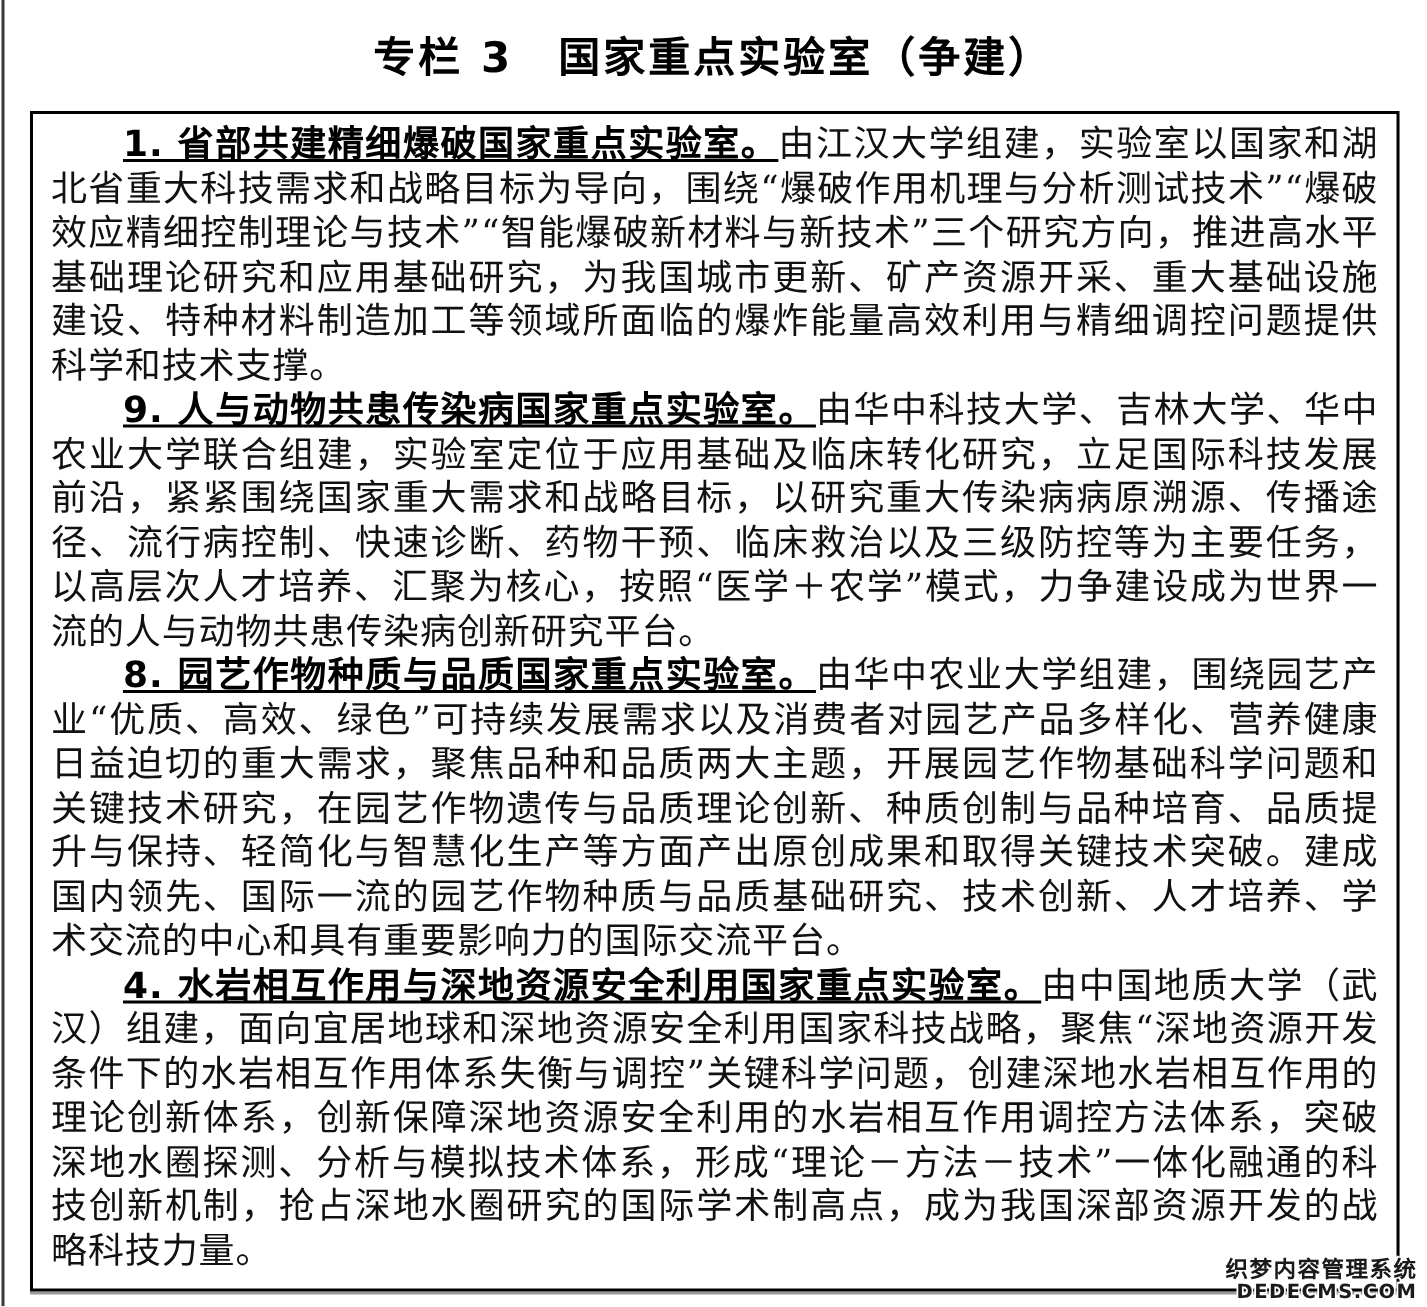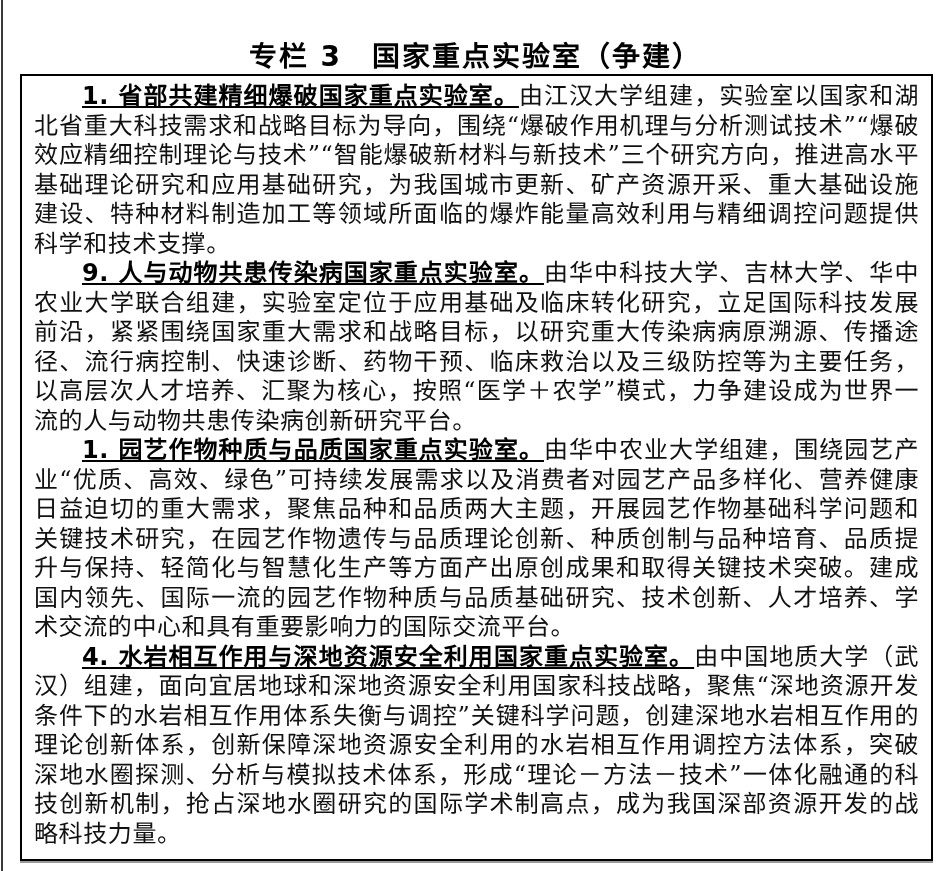--- a/index.html
+++ b/index.html
@@ -18,21 +18,21 @@
   }
   .scan-edge {
     position: absolute;
     left: 1px;
     top: 0;
     bottom: 0;
     width: 2px;
     background: #3a3a3a;
   }
   .doc-title {
-    margin: 18px;
+    margin: 0;
     padding-top: 16px;
     height: 56px;
     text-align: center;
     font-family: "DejaVu Sans", sans-serif;
     font-weight: 700;
     font-size: 28px;
     letter-spacing: 2px;
     color: #000;
   }
   .content-box {
@@ -94,23 +94,27 @@
 
     <p>
       <span class="lead">1. 省部共建精细爆破国家重点实验室。</span><span>由江汉大学组建，实验室以国家和湖北省重大科技需求和战略目标为导向，围绕“爆破作用机理与分析测试技术”“爆破效应精细控制理论与技术”“智能爆破新材料与新技术”三个研究方向，推进高水平基础理论研究和应用基础研究，为我国城市更新、矿产资源开采、重大基础设施建设、特种材料制造加工等领域所面临的爆炸能量高效利用与精细调控问题提供科学和技术支撑。</span>
     </p>
 
     <p>
       <span class="lead">9. 人与动物共患传染病国家重点实验室。</span><span>由华中科技大学、吉林大学、华中农业大学联合组建，实验室定位于应用基础及临床转化研究，立足国际科技发展前沿，紧紧围绕国家重大需求和战略目标，以研究重大传染病病原溯源、传播途径、流行病控制、快速诊断、药物干预、临床救治以及三级防控等为主要任务，以高层次人才培养、汇聚为核心，按照“医学＋农学”模式，力争建设成为世界一流的人与动物共患传染病创新研究平台。</span>
     </p>
 
     <p>
-      <span class="lead">1. 园艺作物种质与品质国家重点实验室。</span><span>由华中农业大学组建，围绕园艺产业“优质、高效、绿色”可持续发展需求以及消费者对园艺产品多样化、营养健康日益迫切的重大需求，聚焦品种和品质两大主题，开展园艺作物基础科学问题和关键技术研究，在园艺作物遗传与品质理论创新、种质创制与品种培育、品质提升与保持、轻简化与智慧化生产等方面产出原创成果和取得关键技术突破。建成国内领先、国际一流的园艺作物种质与品质基础研究、技术创新、人才培养、学术交流的中心和具有重要影响力的国际交流平台。</span>
+      <span class="lead">8. 园艺作物种质与品质国家重点实验室。</span><span>由华中农业大学组建，围绕园艺产业“优质、高效、绿色”可持续发展需求以及消费者对园艺产品多样化、营养健康日益迫切的重大需求，聚焦品种和品质两大主题，开展园艺作物基础科学问题和关键技术研究，在园艺作物遗传与品质理论创新、种质创制与品种培育、品质提升与保持、轻简化与智慧化生产等方面产出原创成果和取得关键技术突破。建成国内领先、国际一流的园艺作物种质与品质基础研究、技术创新、人才培养、学术交流的中心和具有重要影响力的国际交流平台。</span>
     </p>
 
     <p>
       <span class="lead">4. 水岩相互作用与深地资源安全利用国家重点实验室。</span><span>由中国地质大学（武汉）组建，面向宜居地球和深地资源安全利用国家科技战略，聚焦“深地资源开发条件下的水岩相互作用体系失衡与调控”关键科学问题，创建深地水岩相互作用的理论创新体系，创新保障深地资源安全利用的水岩相互作用调控方法体系，突破深地水圈探测、分析与模拟技术体系，形成“理论－方法－技术”一体化融通的科技创新机制，抢占深地水圈研究的国际学术制高点，成为我国深部资源开发的战略科技力量。</span>
     </p>
 
   </div>
 
+  <div class="watermark">
+    <div class="wm-cn">织梦内容管理系统</div>
+    <div class="wm-en">DEDECMS.COM</div>
+  </div>
 
 </div>
 
 </body></html>

